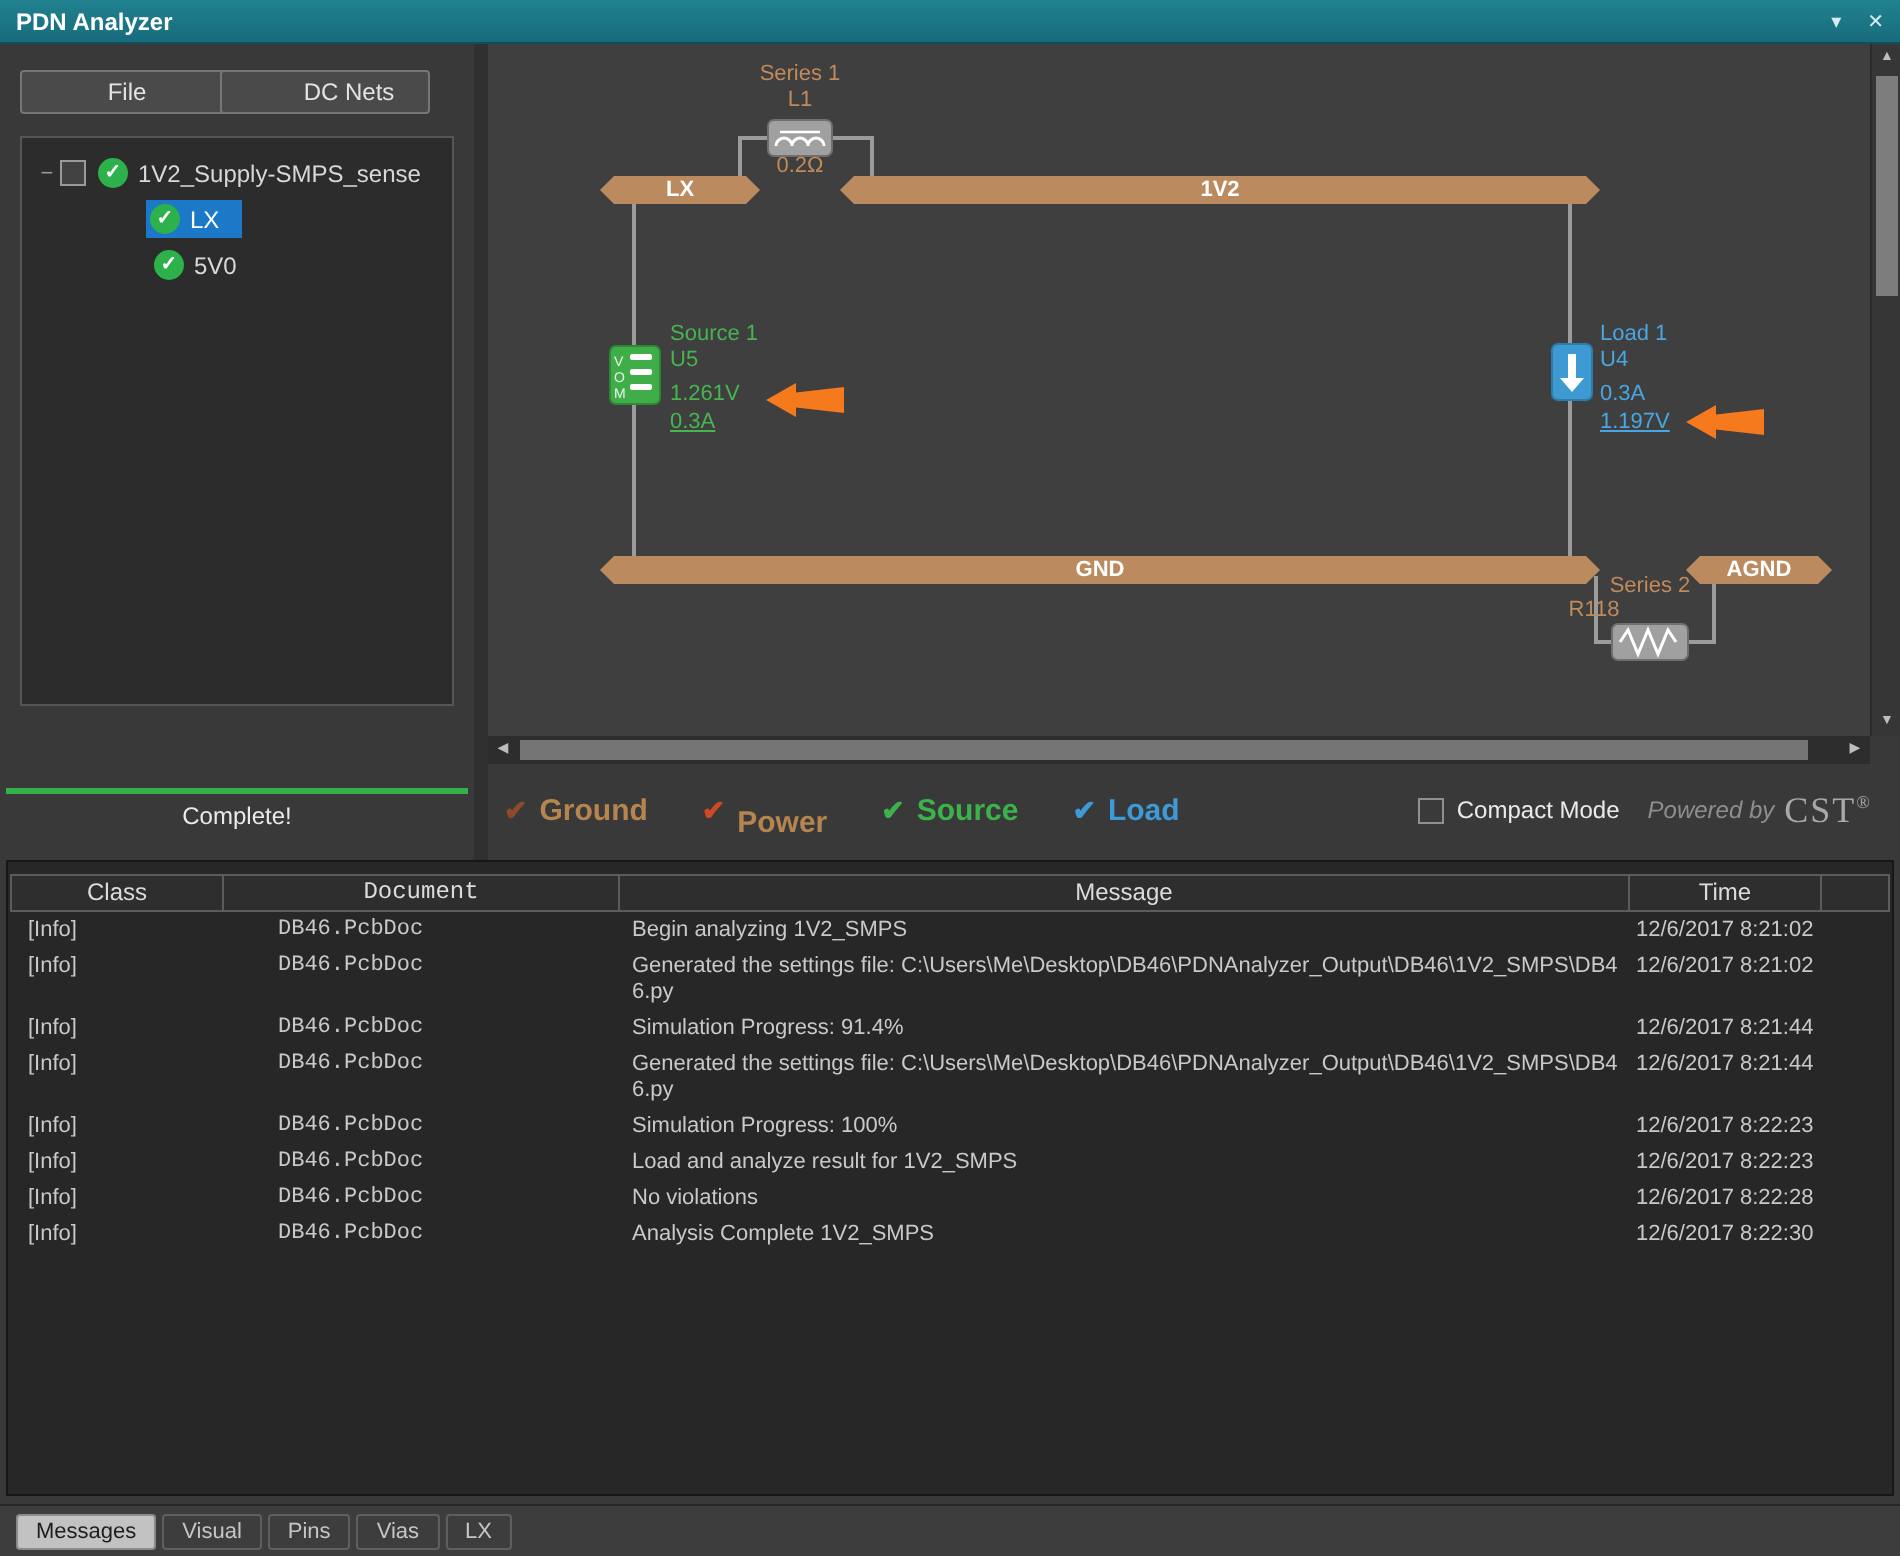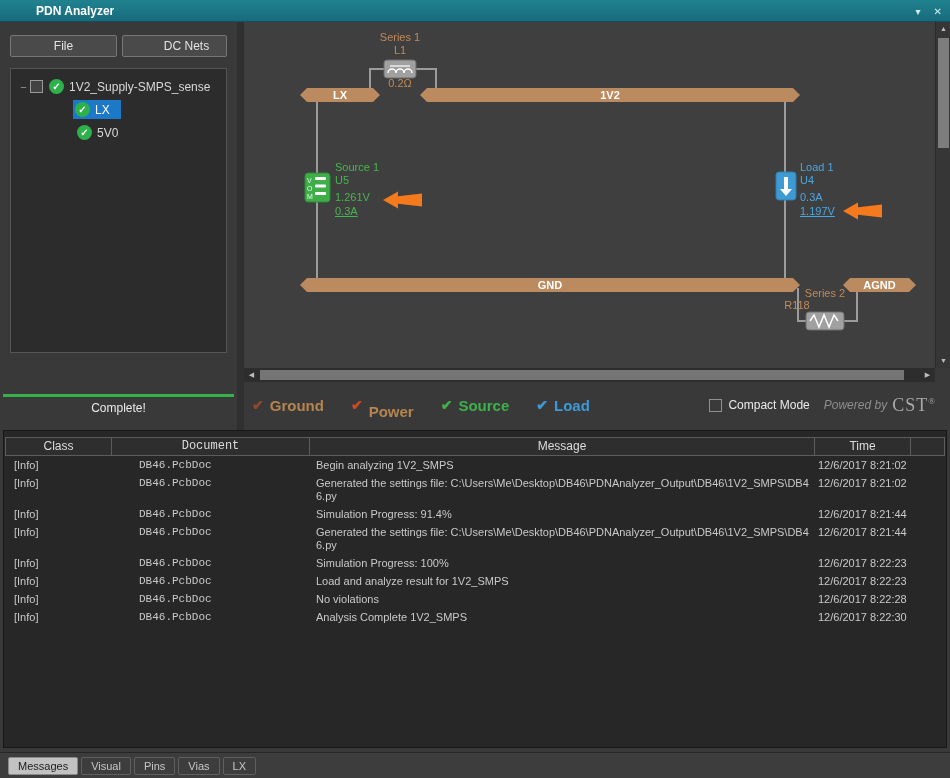--- a/index.html
+++ b/index.html
@@ -1,28 +1,28 @@
 <!DOCTYPE html>
 <html><head>
 <meta charset="utf-8">
 <style>
   html,body{margin:0;padding:0;background:#222;}
   *{box-sizing:border-box;cursor:default;}
   .app{position:relative;width:950px;height:778px;background:#393939;font-family:"Liberation Sans",sans-serif;overflow:hidden;}
 
   
   .titlebar{position:absolute;left:0;top:0;width:950px;height:22px;background:linear-gradient(#21828f,#176b7c);border-bottom:1px solid #0f4e5a;}
-  .titlebar .title{position:absolute;left:8px;top:0;line-height:22px;font-size:12px;font-weight:bold;color:#fff;margin-left:28px;}
+  .titlebar .title{position:absolute;left:8px;top:0;line-height:22px;font-size:12px;font-weight:bold;color:#fff;}
   .tb-icons{position:absolute;right:8px;top:0;height:22px;display:flex;gap:13px;align-items:center;font-size:10px;color:#d6ecf1;}
 
   
   .lpanel{position:absolute;left:0;top:22px;width:237px;height:408px;background:#393939;}
   .btn{position:absolute;background:#4a4a4a;border:1px solid #767676;border-radius:2px;color:#e3e3e3;font-size:12px;text-align:center;}
   .btn-file{left:10px;top:13px;width:107px;height:22px;line-height:20px;}
-  .btn-dcnets{left:122px;top:13px;width:105px;height:22px;line-height:20px;padding-left:24px;}
+  .btn-dcnets{left:110px;top:13px;width:105px;height:22px;line-height:20px;padding-left:24px;}
   .treebox{position:absolute;left:10px;top:46px;width:217px;height:285px;background:#2c2c2c;border:1px solid #555;padding-top:6px;overflow:hidden;}
   .trow{display:flex;align-items:center;height:23px;font-size:12px;color:#d8d8d8;}
   .r1{padding-left:6px;}
   .r2{padding-left:62px;}
   .r3{padding-left:66px;}
   .expander{width:13px;color:#9a9a9a;font-size:11px;text-align:center;}
   .cbox{width:13px;height:13px;background:#424242;border:1px solid #9a9a9a;margin-right:6px;flex:0 0 13px;}
   .gcheck{width:15px;height:15px;border-radius:50%;background:#2db14a;color:#fff;font-size:10px;font-weight:bold;text-align:center;line-height:15px;flex:0 0 15px;margin-right:5px;}
   .sel{display:flex;align-items:center;background:#1b79c8;padding:2px 11px 2px 2px;}
   .sel .lbl{color:#fff;}

